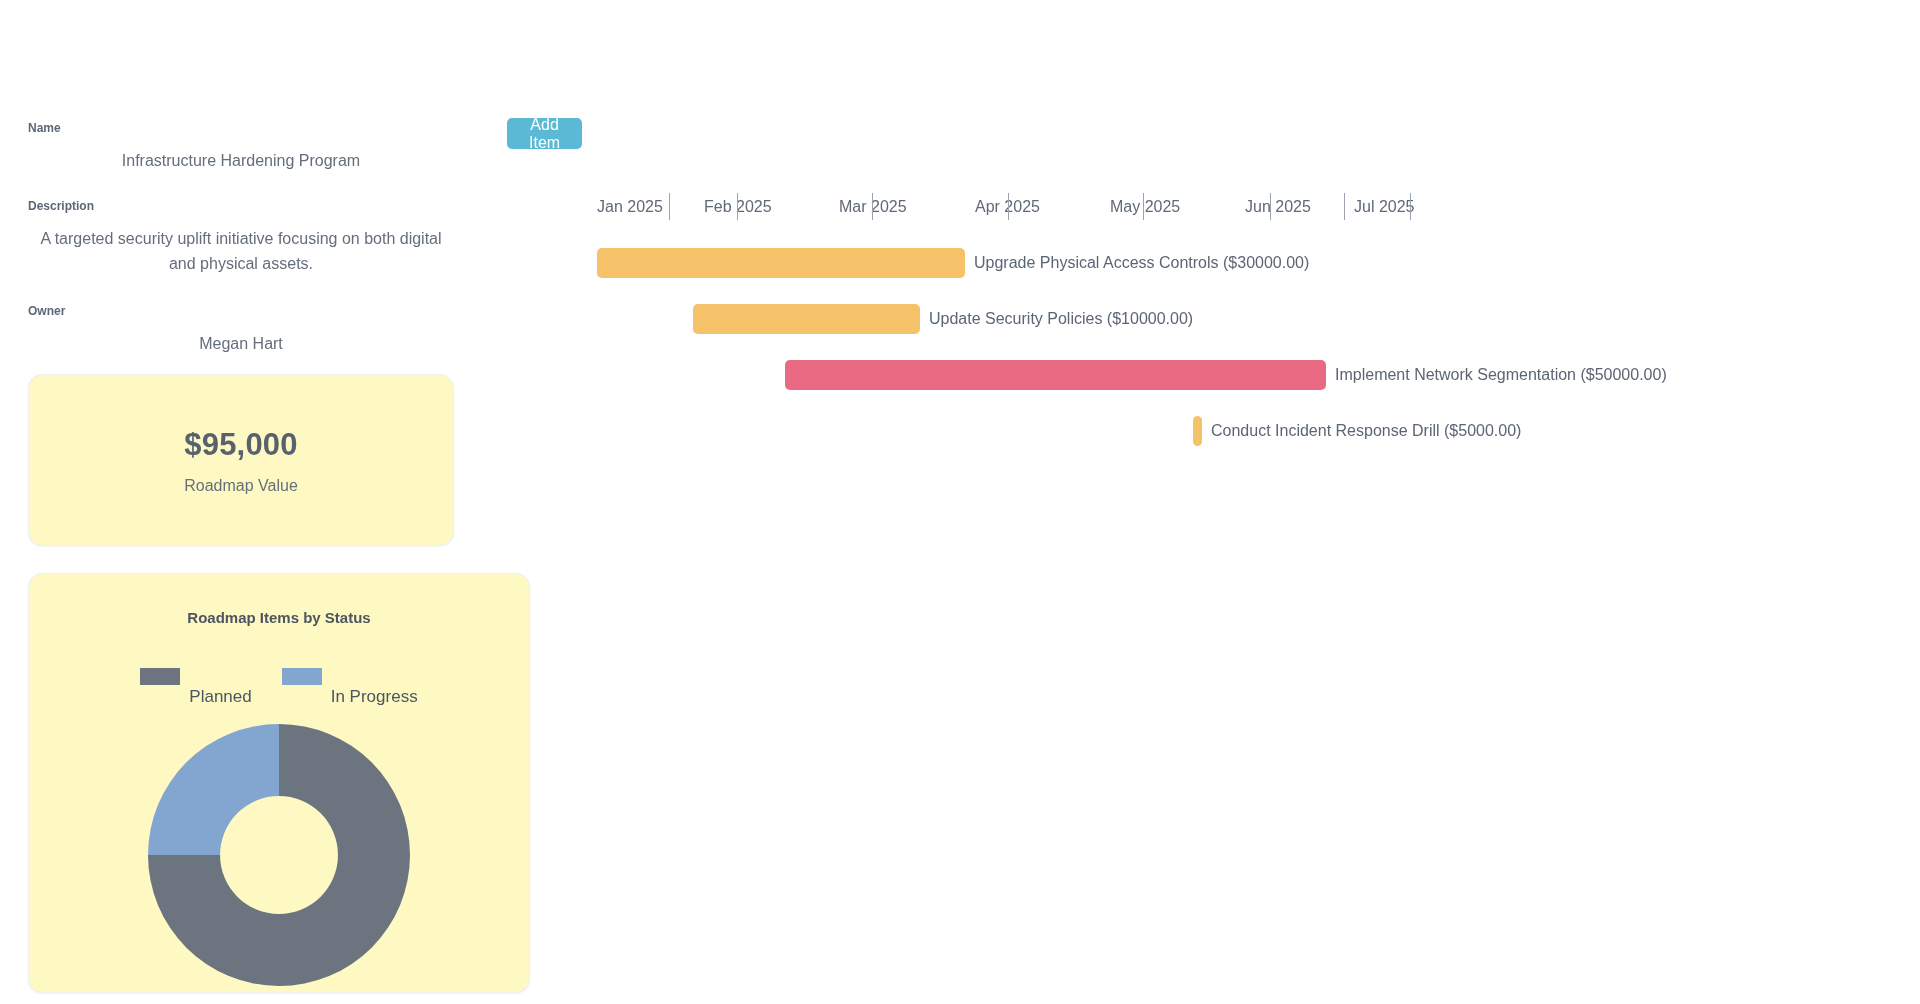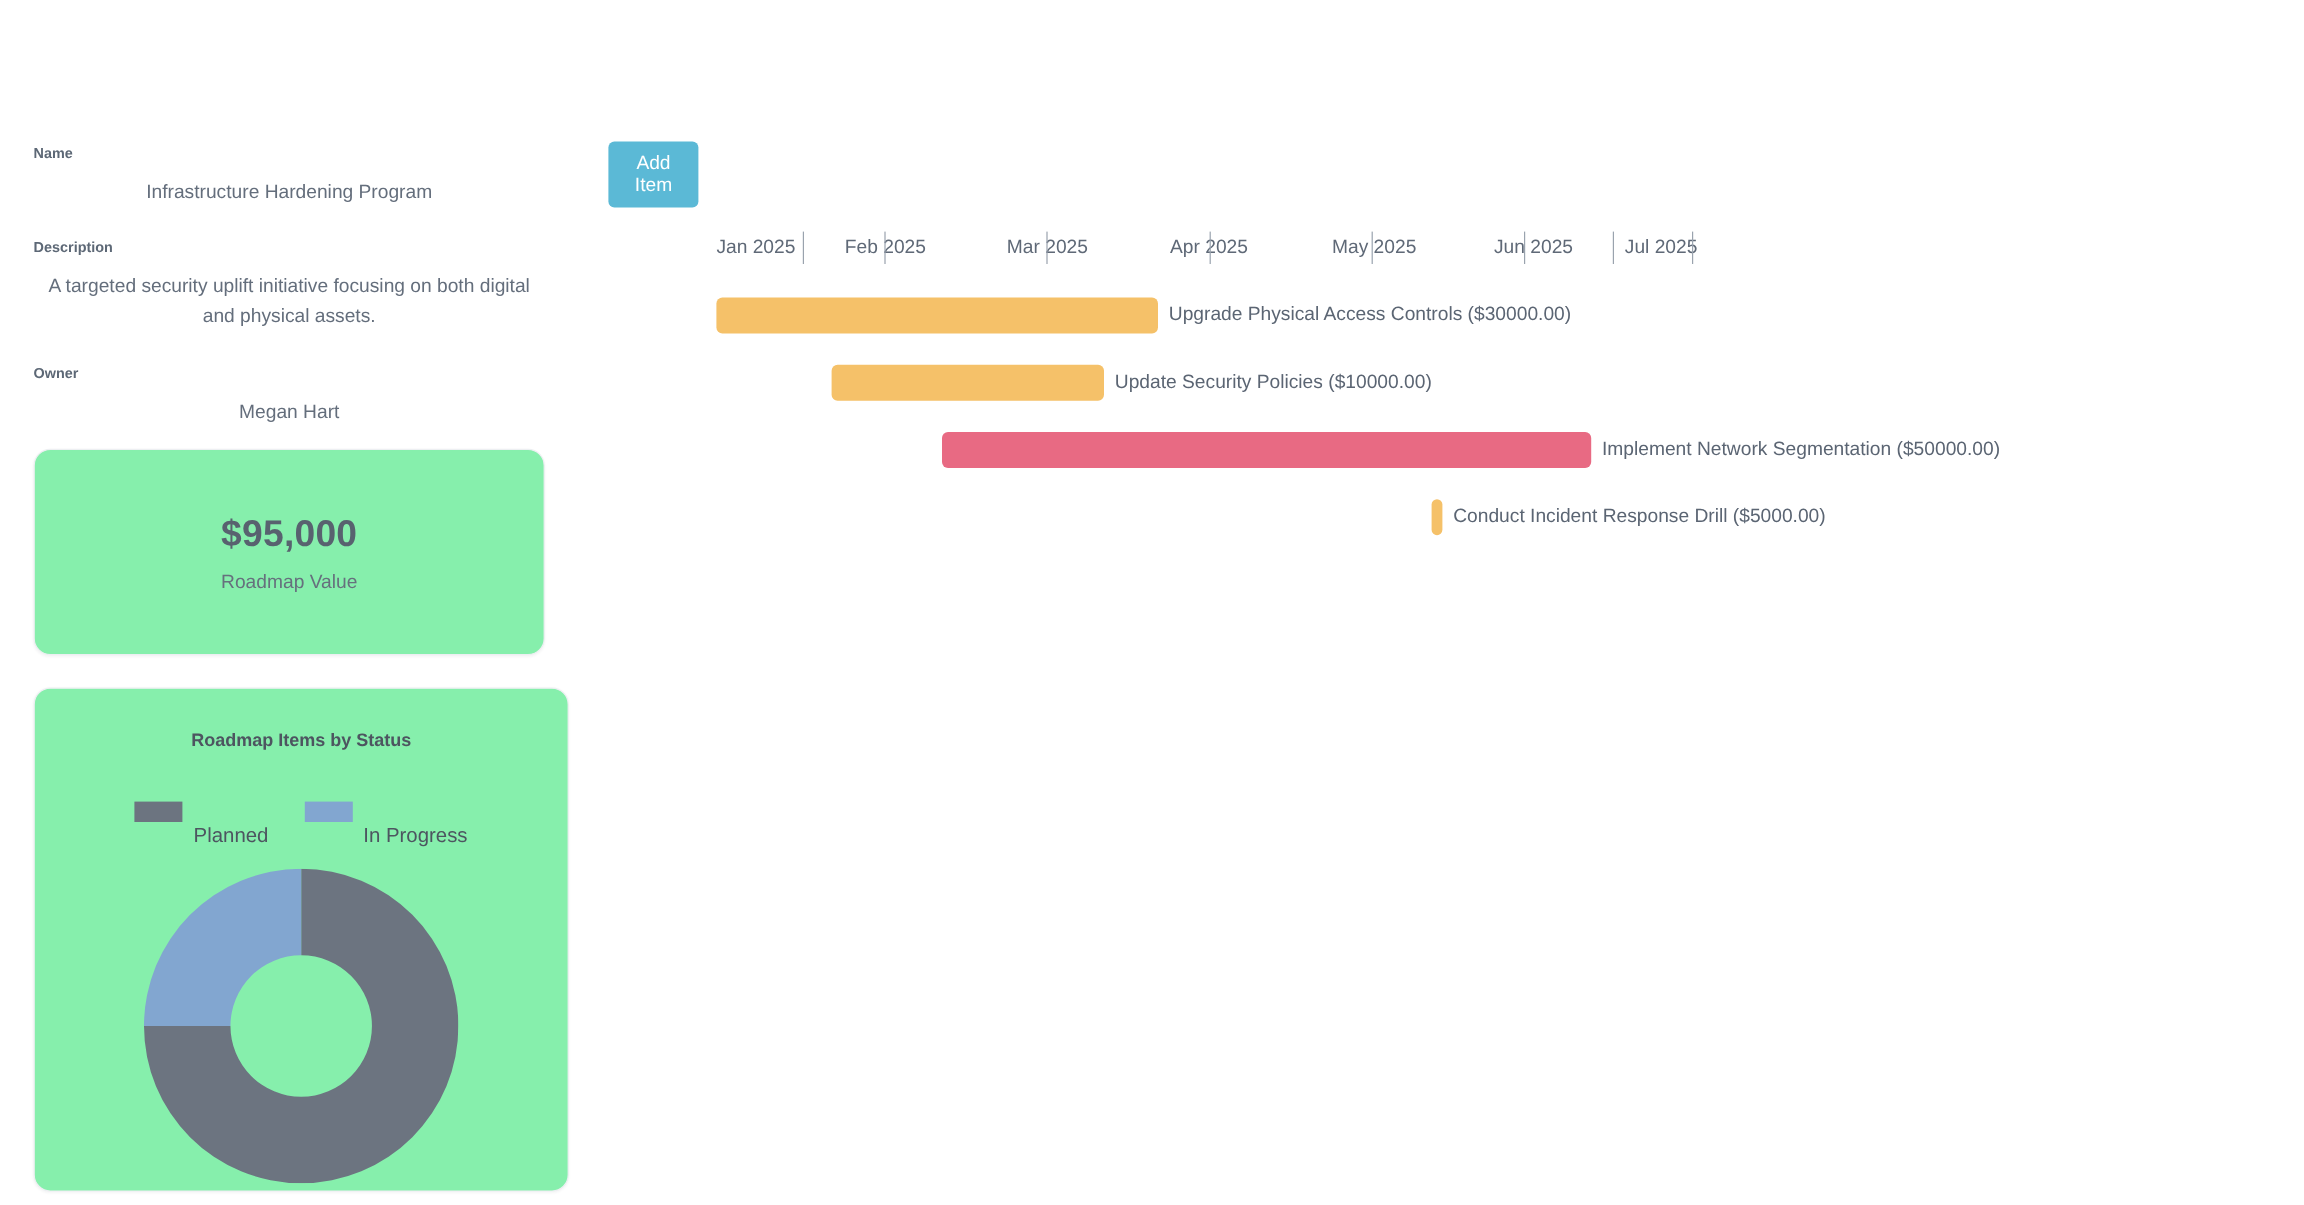--- a/index.html
+++ b/index.html
@@ -32,21 +32,21 @@
     font-size: 12px; font-weight: 700; color: #5d6876;
     line-height: 20px; margin-bottom: 10px;
   }
   .field-value {
     font-size: 16px; font-weight: 400; color: #646e7c;
     line-height: 25px; margin-bottom: 23px; text-align: center;
   }
   .field-value.desc { margin-bottom: 25px; }
 
   .card {
-    background: #86efac;
+    background: #fef9c3;
     border: 1px solid #edeff2;
     border-radius: 14px;
     box-shadow: 0 1px 2px rgba(30,40,60,0.05);
   }
   .value-card {
     position: absolute; left: 28px; top: 374px;
     width: 426px; height: 172px;
     display: flex; flex-direction: column;
     align-items: center; justify-content: center;
   }
@@ -54,21 +54,21 @@
     font-size: 31px; font-weight: 700; color: #58626f;
     line-height: 38px; letter-spacing: .2px;
   }
   .value-caption {
     margin-top: 13px;
     font-size: 16px; font-weight: 400; color: #66707d;
   }
 
   .chart-card {
     position: absolute; left: 28px; top: 573px;
-    width: 446px; height: 420px;
+    width: 502px; height: 420px;
     overflow: hidden;
   }
   .chart-title {
     margin-top: 35px;
     text-align: center;
     font-size: 15px; font-weight: 700; color: #4d5560;
   }
   .chart-legend {
     margin-top: 20px;
     display: flex; align-items: center; justify-content: center; gap: 8px;
@@ -80,21 +80,21 @@
 
   .donut-wrap {
     margin-top: 17px;
     display: flex; justify-content: center;
   }
 
   
   .main { position: absolute; left: 0; top: 0; }
   .add-item-btn {
     position: absolute; left: 507px; top: 118px;
-    height: 55px; padding: 0 22px;
+    height: 31px; padding: 0 22px;
     display: flex; align-items: center; justify-content: center;
     background: #5bb9d6; color: #ffffff;
     font-size: 16px; font-weight: 400;
     border: none; border-radius: 5px; cursor: pointer;
     font-family: "Liberation Sans", sans-serif;
   }
 
   .timeline { position: absolute; left: 597px; top: 196px; width: 830px; height: 30px; }
   .tl-month {
     position: absolute; top: 0;

